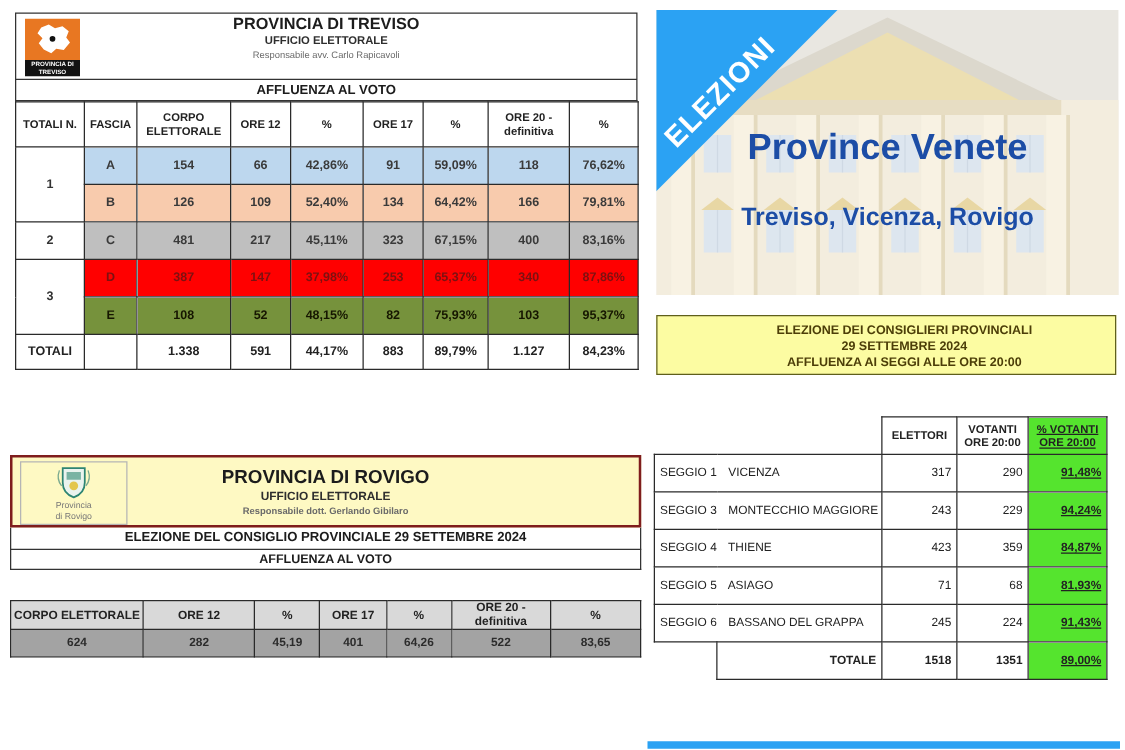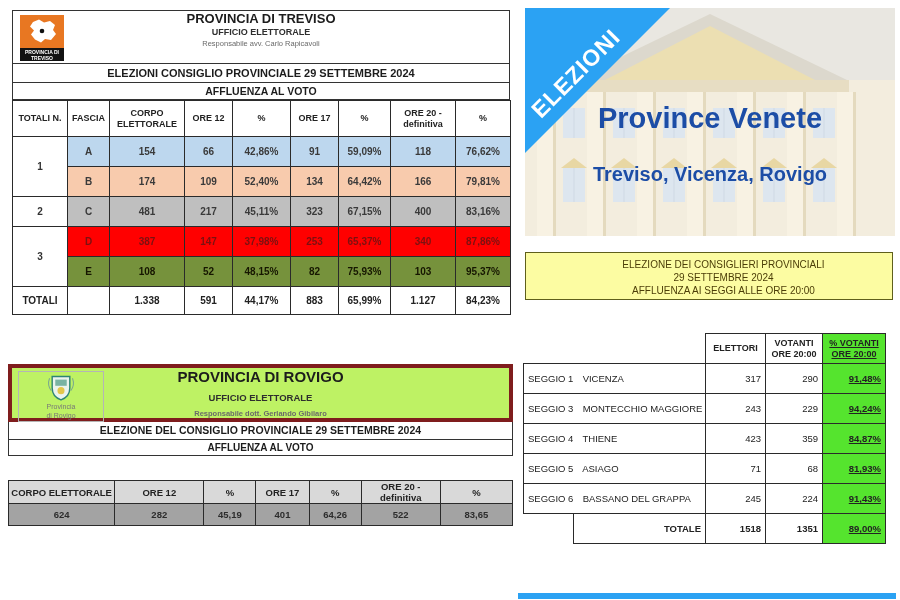--- a/index.html
+++ b/index.html
@@ -41,26 +41,26 @@
     border-top:145px solid #2ba2f3; border-right:145px solid transparent; }
   .ribbon-text { position:absolute; top:52px; left:-30px; width:162px; text-align:center;
     transform:rotate(-45deg); color:#ffffff; font-weight:800; font-size:23px; letter-spacing:1px; }
   .card-title { position:absolute; top:94px; width:100%; text-align:center; font-size:29px; font-weight:800; color:#1c4da6; }
   .card-date { position:absolute; top:133px; width:100%; text-align:center; font-size:17px; font-weight:800; color:#1c4da6; }
   .card-cities { position:absolute; top:155px; width:100%; text-align:center; font-size:20px; font-weight:800; color:#1c4da6; }
 
   
   .note { position:absolute; left:525px; top:252px; width:368px; height:48px; background:#fcfca2;
     border:1px solid #5f5f1c; text-align:center; padding-top:5px; }
-  .note div { font-size:10px; font-weight:normal; color:#4c3e08; line-height:1.3;padding-left:29px; }
+  .note div { font-size:10px; font-weight:bold; color:#4c3e08; line-height:1.3;padding-left:29px; }
 
   
   .ro-panel { position:absolute; left:8px; top:364px; width:505px; }
-  .ro-header { border:4px solid #7f1d1d; height:58px; position:relative; display:flex; flex-direction:column;
-    align-items:center; justify-content:space-between; background:#bef264; line-height:1.25; }
+  .ro-header { border:2px solid #7f1d1d; height:58px; position:relative; display:flex; flex-direction:column;
+    align-items:center; justify-content:center; background:#fef9c3; line-height:1.25; }
   .ro-logo { position:absolute; left:6px; top:3px; width:86px; height:51px; border:1px solid #b5b5b5;
     display:flex; flex-direction:column; align-items:center; justify-content:center; }
   .ro-cap { font-size:7px; color:#777; line-height:1.15; text-align:center; }
   .r-title { font-size:15px; font-weight:bold; color:#1c1c1c; }
   .r-office { font-size:9.5px; font-weight:bold; color:#2e2e2e; }
   .r-resp { font-size:7.5px; font-weight:bold; color:#6a6a6a; }
   .ro-band1 { height:18px; font-size:10.5px; line-height:17px; }
   .ro-band2 { height:16px; font-size:10px; line-height:15px; }
   .ro-table { margin-top:24px; width:505px; font-size:9.5px; font-weight:bold; color:#2c2c2c; }
   .ro-table td { height:22px; text-align:center; background:#a3a3a3; }
@@ -95,21 +95,20 @@
           </svg>
         </div>
         <div class="strip">PROVINCIA DI TREVISO</div>
       </div>
       <div class="tv-titles">
         <div class="t-title">PROVINCIA DI TREVISO</div>
         <div class="t-office">UFFICIO ELETTORALE</div>
         <div class="t-resp">Responsabile avv. Carlo Rapicavoli</div>
       </div>
     </div>
-    <div class="band tv-band1">ELEZIONI CONSIGLIO PROVINCIALE 29 SETTEMBRE 2024</div>
     <div class="band tv-band2">AFFLUENZA AL VOTO</div>
 
     <table class="tv-table">
       <colgroup>
         <col style="width:55px">
           <col style="width:42px">
           <col style="width:75px">
           <col style="width:48px">
         <col style="width:58px">
           <col style="width:48px">
@@ -135,21 +134,21 @@
           <td>154</td>
           <td>66</td>
           <td>42,86%</td>
           <td>91</td>
           <td>59,09%</td>
           <td>118</td>
           <td>76,62%</td>
         </tr>
         <tr class="row-b">
           <td>B</td>
-          <td>174</td>
+          <td>126</td>
           <td>109</td>
           <td>52,40%</td>
           <td>134</td>
           <td>64,42%</td>
           <td>166</td>
           <td>79,81%</td>
         </tr>
         <tr class="row-c">
           <td class="seg">2</td>
           <td>C</td>
@@ -182,21 +181,21 @@
           <td>103</td>
           <td>95,37%</td>
         </tr>
         <tr class="tot-row">
           <td class="seg">TOTALI</td>
           <td></td>
           <td>1.338</td>
           <td>591</td>
           <td>44,17%</td>
           <td>883</td>
-          <td>65,99%</td>
+          <td>89,79%</td>
           <td>1.127</td>
           <td>84,23%</td>
         </tr>
       </tbody>
     </table>
   </div>
 
   <div class="card">
     <svg class="building" width="370" height="228" viewBox="0 0 370 228" preserveAspectRatio="none">
       <rect width="370" height="228" fill="#e9e7e1"></rect>

